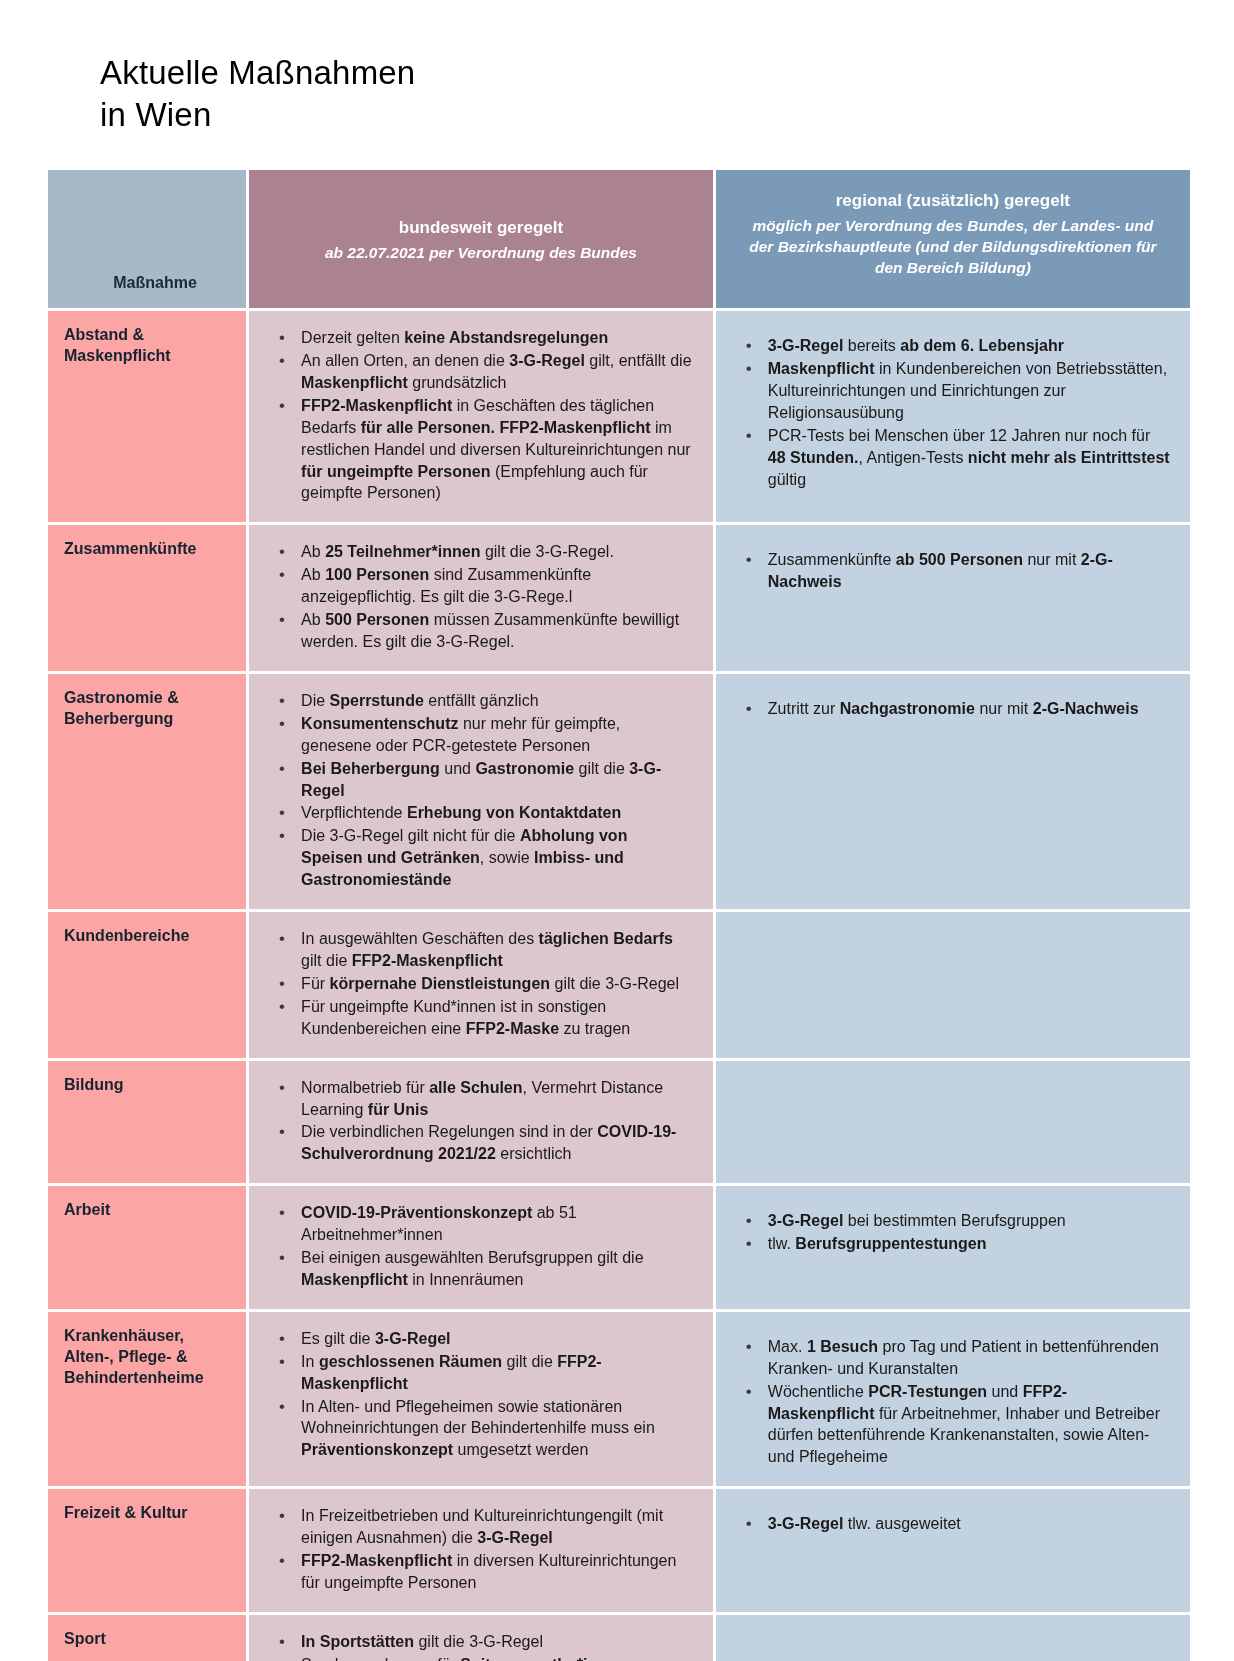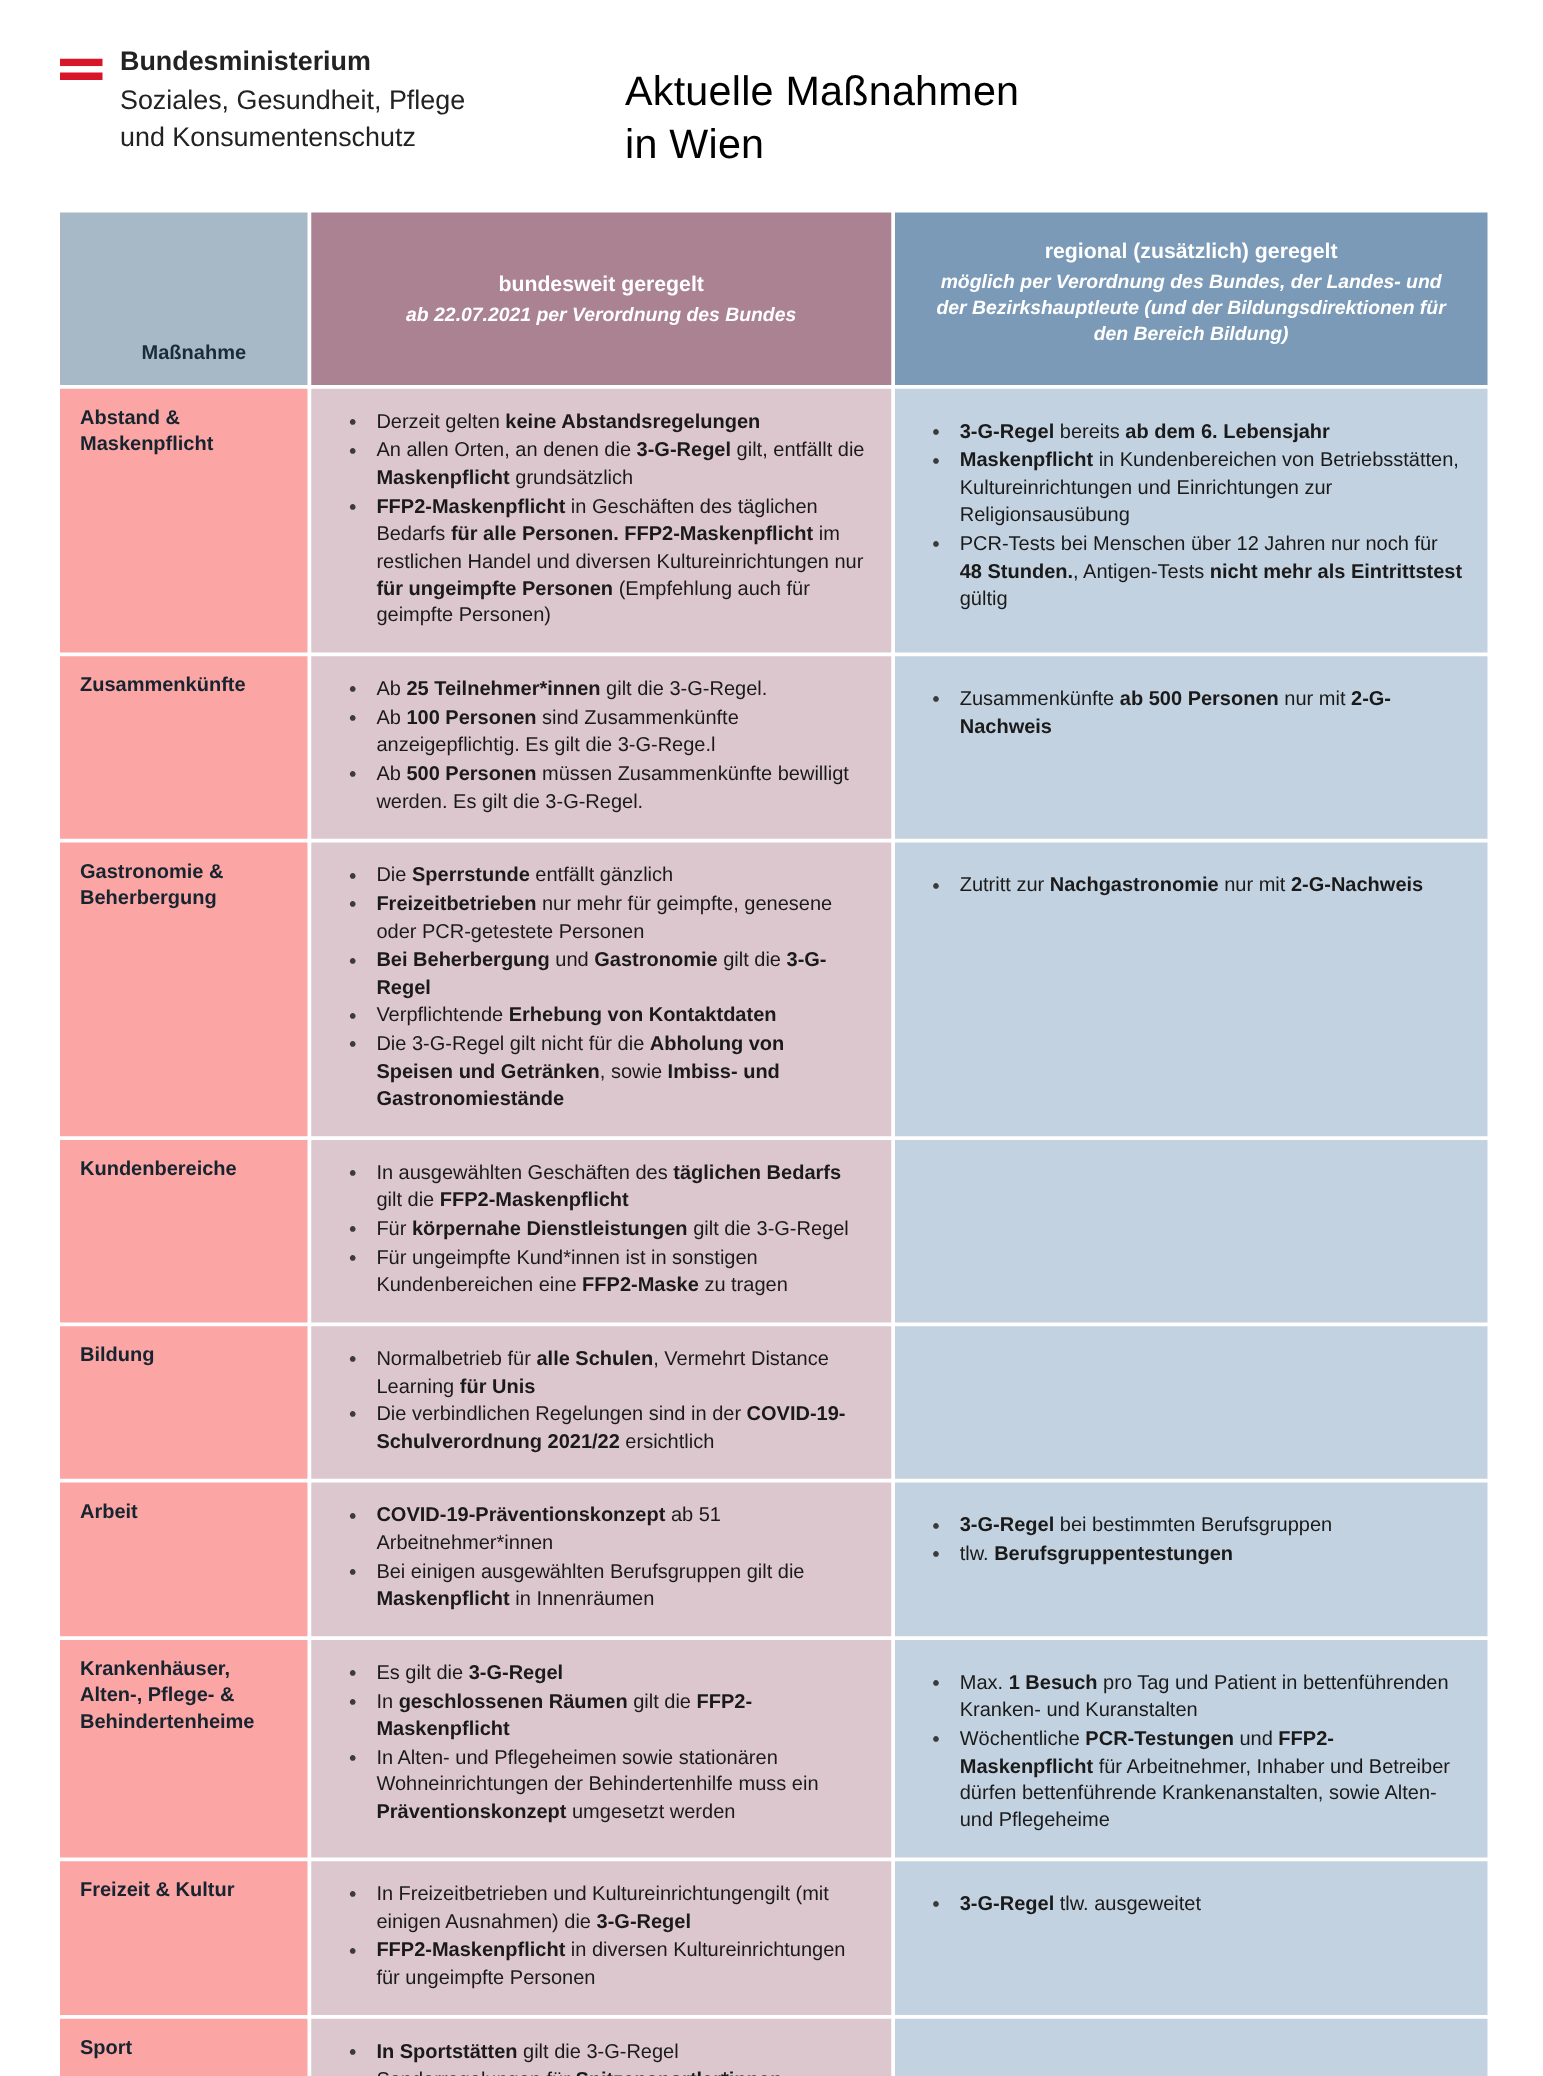--- a/index.html
+++ b/index.html
@@ -129,32 +129,20 @@
   }
   td.plaincell-fed { background: #ddc7cf; }
   td.plaincell-reg { background: #c3d2e0; padding: 12px 16px 14px 16px; vertical-align: top; font-size: 16px; }
 </style>
 </head>
 <body>
 
 <div class="page">
 
   <div class="header">
-    <div class="logo-block">
-      <div class="flag">
-        <div class="bar"></div>
-        <div class="bar white"></div>
-        <div class="bar"></div>
-      </div>
-      <div class="ministry">
-        <div class="l1">Bundesministerium</div>
-        <div>Soziales, Gesundheit, Pflege</div>
-        <div>und Konsumentenschutz</div>
-      </div>
-    </div>
     <div class="doc-title">
       <div>Aktuelle Maßnahmen</div>
       <div>in Wien</div>
     </div>
   </div>
 
   <table class="measures">
     <colgroup>
         <col class="c1">
         <col class="c2">
@@ -204,21 +192,21 @@
             <ul class="bl">
               <li>Zusammenkünfte <b>ab 500 Personen</b> nur mit <b>2-G-Nachweis</b></li>
             </ul>
           </td>
         </tr>
         <tr>
           <td class="rowlabel">Gastronomie &amp; Beherbergung</td>
           <td class="fedcell">
             <ul class="bl">
               <li>Die <b>Sperrstunde</b> entfällt gänzlich</li>
-              <li><b>Freizeitbetrieben</b> nur mehr für geimpfte, genesene oder PCR-getestete Personen</li>
+              <li><b>Konsumentenschutz</b> nur mehr für geimpfte, genesene oder PCR-getestete Personen</li>
               <li><b>Bei Beherbergung</b> und <b>Gastronomie</b> gilt die <b>3-G-Regel</b></li>
               <li>Verpflichtende <b>Erhebung von Kontaktdaten</b></li>
               <li>Die 3-G-Regel gilt nicht für die <b>Abholung von Speisen und Getränken</b>, sowie <b>Imbiss- und Gastronomiestände</b></li>
             </ul>
           </td>
           <td class="regcell">
             <ul class="bl">
               <li>Zutritt zur <b>Nachgastronomie</b> nur mit <b>2-G-Nachweis</b></li>
             </ul>
           </td>

